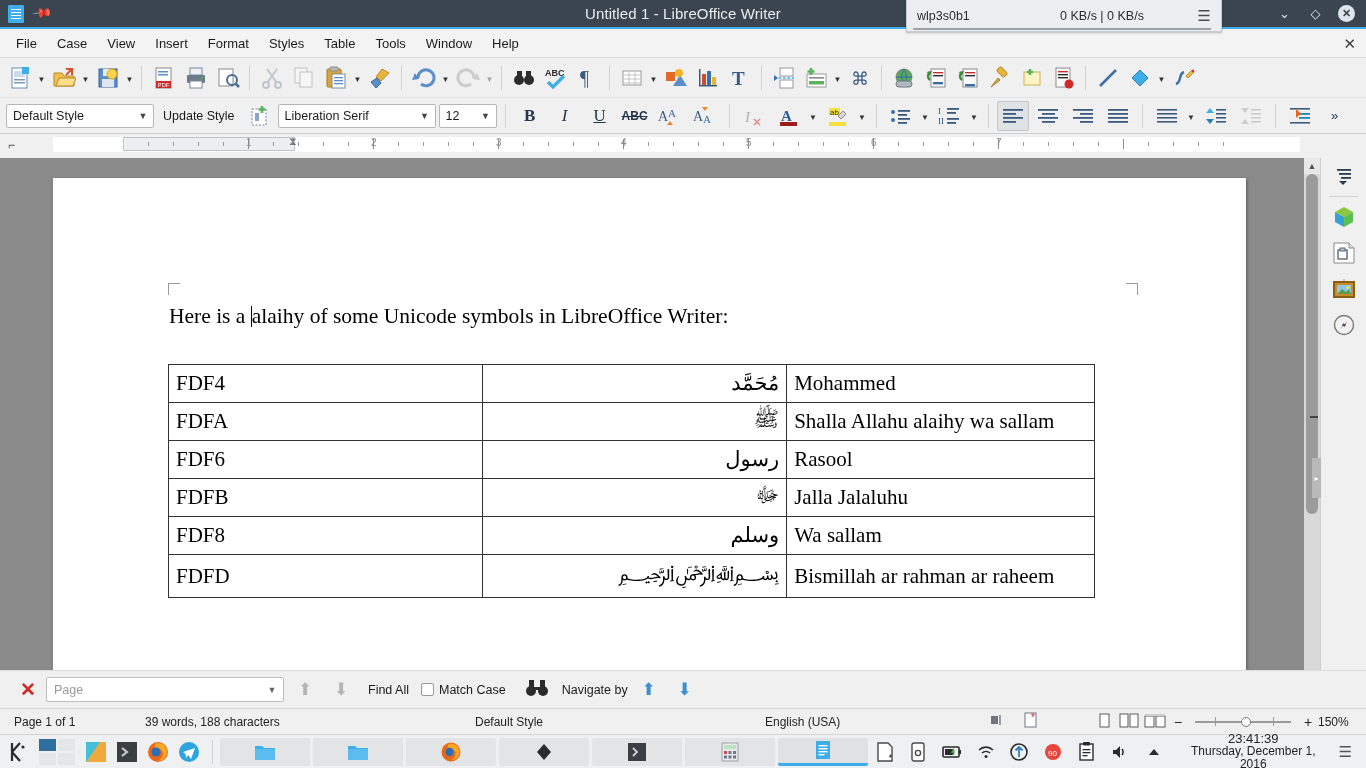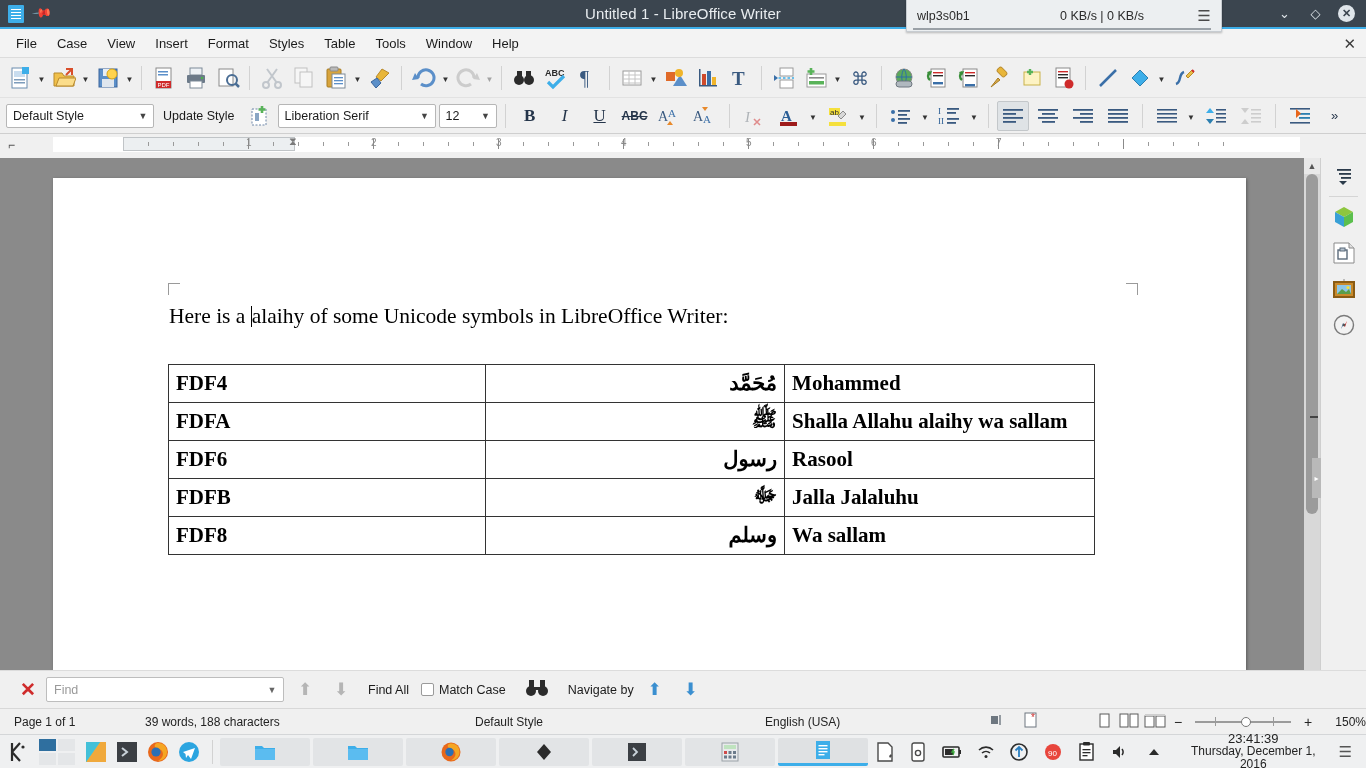--- a/index.html
+++ b/index.html
@@ -90,21 +90,21 @@
   .page{ position:absolute; left:53px; top:20px; width:1193px; height:492px;
     background:#fff; box-shadow:1px 1px 3px rgba(0,0,0,.35); }
   .mark{ position:absolute; width:12px; height:12px; }
   .mk-tl{ left:115px; top:105px; border-left:1px solid #9a9a9a; border-top:1px solid #9a9a9a;}
   .mk-tr{ left:1073px; top:105px; border-right:1px solid #9a9a9a; border-top:1px solid #9a9a9a;}
   .doctext{ position:absolute; left:116px; top:126px; width:965px;
     font-family:"Liberation Serif", serif; font-size:21.5px; color:#000; }
   .caret-ins{ display:inline-block; width:1px; height:21px; background:#000;
     vertical-align:-4px; }
   table.doc{ position:absolute; left:115px; top:186px; width:927px;
-    border-collapse:collapse; font-family:"Liberation Serif", serif;font-weight:bold; }
+    border-collapse:collapse; font-family:"Liberation Serif", serif; }
   table.doc td{ border:1px solid #333; padding:3px 7px; font-size:21px; height:38px;
     vertical-align:middle; color:#000;}
   td.c1{ width:330px; }
   td.c2{ width:312px; font-size:20px; direction:rtl; text-align:right; padding-right:268px;}
   td.c3{ width:320px;margin-top:7px; }
 
   
   .vscroll{ position:absolute; right:46px; top:0px; width:16px; height:512px;
     background:#d8d8d8; }
   .vs-up,.vs-dn{ width:16px;height:16px; background:#e8e8e8; color:#555; font-size:9px;
@@ -691,20 +691,25 @@
       <tr>
         <td class="c1">FDFB</td>
         <td class="c2">ﷻ</td>
         <td class="c3">Jalla Jalaluhu</td>
       </tr>
       <tr>
         <td class="c1">FDF8</td>
         <td class="c2">وسلم</td>
         <td class="c3">Wa sallam</td>
       </tr>
+      <tr>
+        <td class="c1">FDFD</td>
+        <td class="c2">﷽</td>
+        <td class="c3">Bismillah ar rahman ar raheem</td>
+      </tr>
     </tbody>
       </table>
   </div>
 
   <div class="vscroll">
     <div class="vs-up">▲</div>
     <div class="vs-thumb"></div>
     <div class="vs-mark"></div>
   </div>
 
@@ -750,37 +755,37 @@
           <circle cx="13" cy="12" r="1.3" fill="#555"></circle>
         </svg>
     </div>
     <div class="sb-handle">▸</div>
   </div>
 </div>
 
 <div class="findbar">
   <div class="find-close">✕</div>
   <div class="find-input">
-    <div class="ph">Find</div>
+    <div class="ph">Page</div>
     <div class="cb">▼</div>
   </div>
   <div class="arw dim">⬆</div>
   <div class="arw dim">⬇</div>
   <div class="lbl" style="margin:4px 6px">Find All</div>
   <div class="lbl"><span class="chk"></span><span>Match Case</span></div>
   <div class="arw" style="margin-left:10px">
     <svg width="24" height="22">
         <circle cx="6" cy="15" r="5" fill="#2b2b2b"></circle>
         <circle cx="18" cy="15" r="5" fill="#2b2b2b"></circle>
         <rect x="4" y="4" width="5" height="7" fill="#2b2b2b"></rect>
         <rect x="15" y="4" width="5" height="7" fill="#2b2b2b"></rect>
         <rect x="9" y="11" width="6" height="3" fill="#2b2b2b"></rect>
       </svg>
   </div>
-  <div class="lbl" style="margin-left:10px">Navigate by</div>
+  <div class="lbl" style="margin-left:4px">Navigate by</div>
   <div class="arw blue">⬆</div>
   <div class="arw blue">⬇</div>
 </div>
 
 <div class="statusbar">
   <div class="sb-f" style="width:145px">Page 1 of 1</div>
   <div style="width:330px">39 words, 188 characters</div>
   <div style="width:290px">Default Style</div>
   <div style="width:215px">English (USA)</div>
   <div style="width:34px;text-align:center">
@@ -815,21 +820,21 @@
       </svg>
   </div>
   <div style="width:20px;text-align:center;font-size:14px">−</div>
   <div class="zoomslider">
     <div class="zs-line"></div>
     <div class="zs-tick" style="left:20px"></div>
     <div class="zs-tick" style="left:78px"></div>
     <div class="zs-knob"></div>
   </div>
   <div style="width:20px;text-align:center;font-size:14px">+</div>
-  <div style="width:48px;text-align:right;">150%</div>
+  <div style="width:48px;text-align:left;">150%</div>
 </div>
 
 <div class="taskbar">
   <div class="tk-ico">
     <svg width="22" height="22">
         <path d="M5 2v18M5 11l8-9M5 11l8 9" stroke="#2b2b2b" stroke-width="2.2" fill="none"></path>
         <circle cx="16" cy="6" r="1.6" fill="#2b2b2b"></circle>
       </svg>
   </div>
   <div class="pager">

